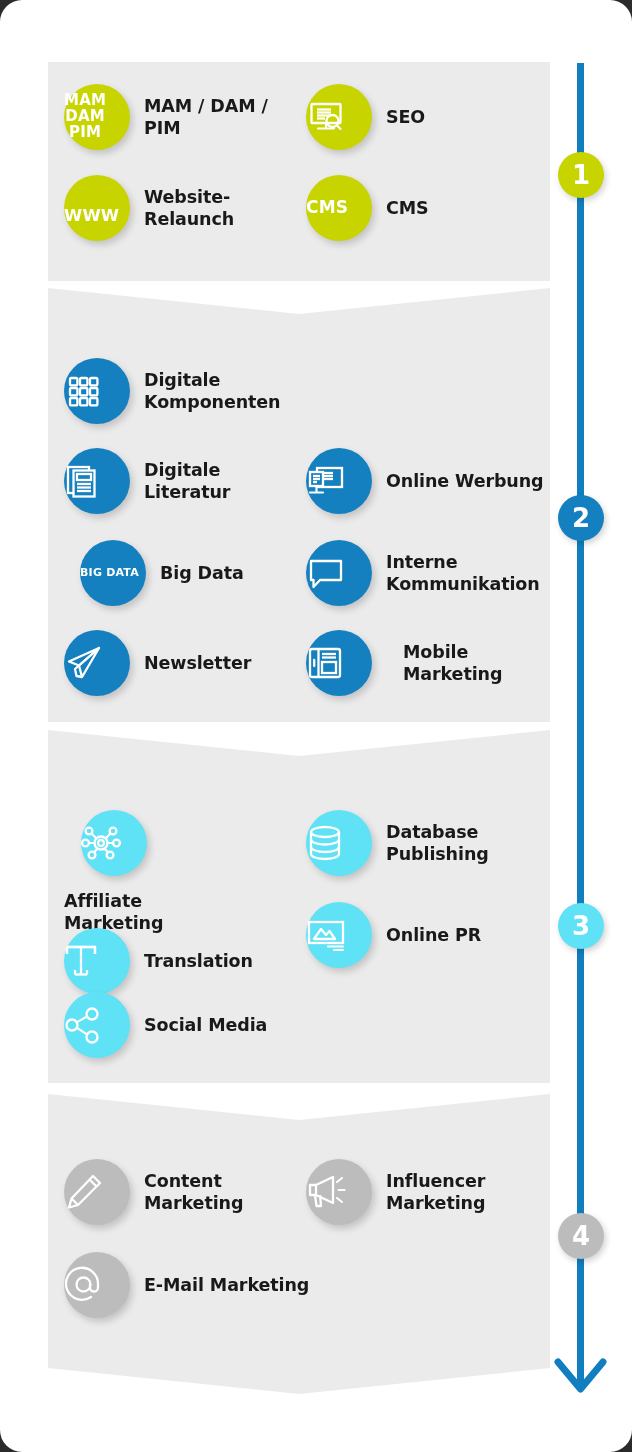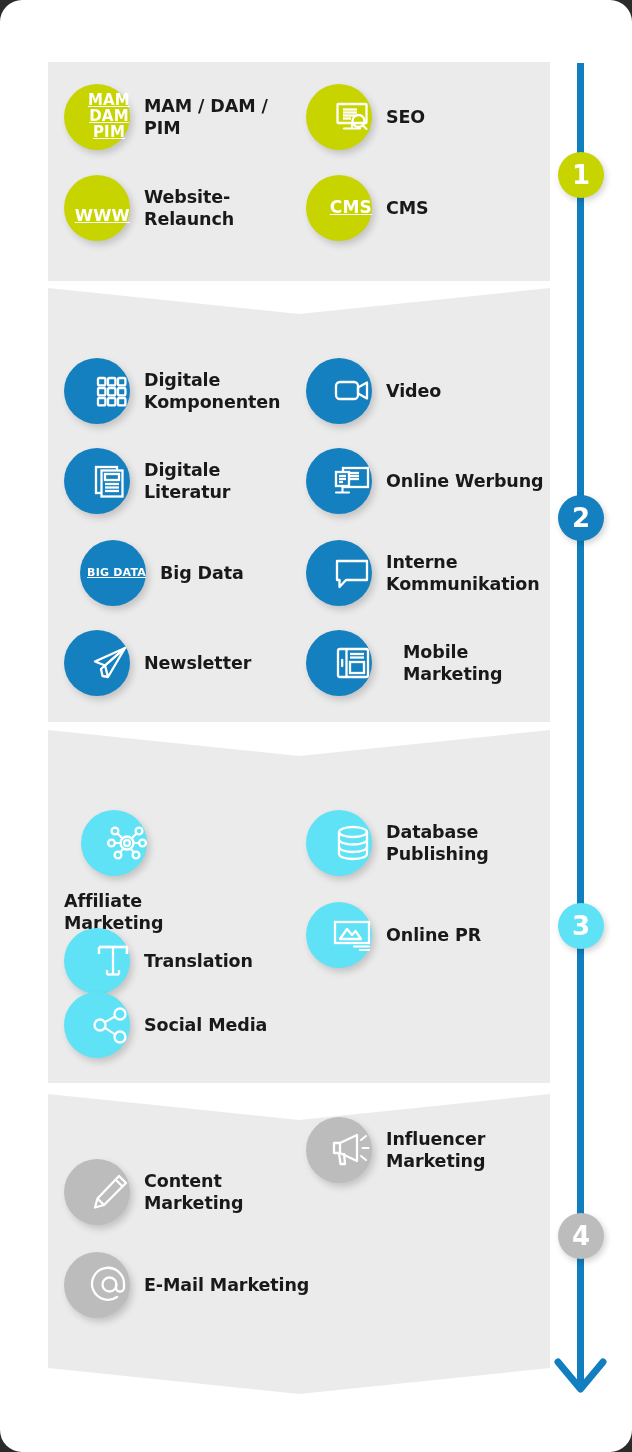--- a/index.html
+++ b/index.html
@@ -42,24 +42,23 @@
     align-items: center;
     gap: 14px;
   }
   .bubble {
     width: 66px;
     height: 66px;
     min-width: 66px;
     border-radius: 50%;
     display: flex;
     align-items: center;
-    justify-content: flex-end;
+    justify-content: flex-start;
     box-shadow: 3px 4px 7px rgba(0,0,0,0.17);
     color: #ffffff;
-    text-decoration: underline;
   }
   .bubble svg { display: block; }
   .bubble .txt {
     font-weight: 700;
     color: #ffffff;
     text-align: center;
     line-height: 1.05;
     letter-spacing: .2px;
   }
   .txt.s18 { font-size: 16.5px; }
@@ -163,29 +162,20 @@
           <rect x="16" y="16" width="7.4" height="7.4" rx="1.4" stroke="#fff" fill="none" stroke-width="2.3"></rect>
           <rect x="26" y="16" width="7.4" height="7.4" rx="1.4" stroke="#fff" fill="none" stroke-width="2.3"></rect>
           <rect x="6" y="26" width="7.4" height="7.4" rx="1.4" stroke="#fff" fill="none" stroke-width="2.3"></rect>
           <rect x="16" y="26" width="7.4" height="7.4" rx="1.4" stroke="#fff" fill="none" stroke-width="2.3"></rect>
           <rect x="26" y="26" width="7.4" height="7.4" rx="1.4" stroke="#fff" fill="none" stroke-width="2.3"></rect>
         </svg>
       </div>
       <div class="label">Digitale
 Komponenten</div>
     </div>
-    <div class="item" style="left: 306px; top: 358px;">
-      <div class="bubble" style="background: rgb(21, 128, 191);">
-        <svg width="40" height="40" viewBox="0 0 40 40">
-        <rect x="4" y="11" width="22" height="17" rx="4" stroke="#fff" fill="none" stroke-width="2.3"></rect>
-        <path d="M26 16.5 L35 11.5 L35 27.5 L26 22.5 Z" stroke="#fff" fill="none" stroke-width="2.3" stroke-linejoin="round"></path>
-      </svg>
-      </div>
-      <div class="label">Video</div>
-    </div>
     <div class="item" style="left: 64px; top: 448px;">
       <div class="bubble" style="background: rgb(21, 128, 191);">
         <svg width="38" height="40" viewBox="0 0 38 40">
         <rect x="4" y="6" width="21" height="26" stroke="#fff" fill="none" stroke-width="2.3"></rect>
         <rect x="9.5" y="9.5" width="21" height="26" fill="#1580bf" stroke="#fff" stroke-width="2.3"></rect>
         <g stroke="#fff" fill="none" stroke-width="2.3">
           <rect x="13" y="13" width="14" height="6"></rect>
           <line x1="13" y1="23" x2="27" y2="23"></line>
             <line x1="13" y1="26.5" x2="27" y2="26.5"></line>
           <line x1="13" y1="30" x2="27" y2="30"></line>
@@ -339,21 +329,21 @@
       <div class="bubble" style="background: rgb(188, 188, 188);">
         <svg width="40" height="40" viewBox="0 0 40 40">
         <path d="M29 4 L36 11 L14 33 L5 35.5 L7.5 26.5 Z" stroke="#fff" fill="none" stroke-width="2.3" stroke-linejoin="round"></path>
         <line x1="25.5" y1="7.5" x2="32.5" y2="14.5" stroke="#fff" fill="none" stroke-width="2.3"></line>
         <line x1="7.5" y1="26.5" x2="14" y2="33" stroke="#fff" fill="none" stroke-width="2.3"></line>
       </svg>
       </div>
       <div class="label">Content
 Marketing</div>
     </div>
-    <div class="item" style="left: 306px; top: 1117px;">
+    <div class="item" style="left: 306px; top: 1159px;">
       <div class="bubble" style="background: rgb(188, 188, 188);">
         <svg width="42" height="38" viewBox="0 0 42 38">
         <path d="M4 12 H10 L27 4 V30 L10 22 H4 Z" stroke="#fff" fill="none" stroke-width="2.3" stroke-linejoin="round"></path>
         <line x1="10" y1="12" x2="10" y2="22" stroke="#fff" fill="none" stroke-width="2.3"></line>
         <path d="M9 22 L10.5 33 H15 L14 22" stroke="#fff" fill="none" stroke-width="2.3" stroke-linejoin="round"></path>
         <g stroke="#fff" fill="none" stroke-width="2.1" stroke-linecap="round" stroke-linejoin="round">
             <line x1="31" y1="9" x2="36" y2="5"></line>
             <line x1="32.5" y1="17" x2="38.5" y2="17"></line>
         <line x1="31" y1="25" x2="36" y2="29"></line>
           </g>

